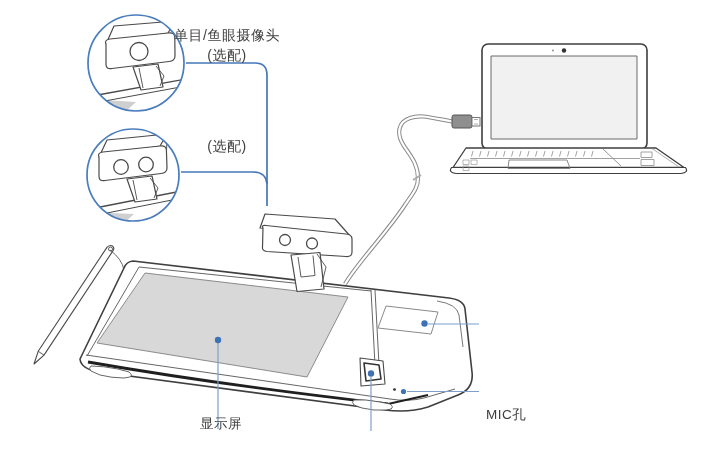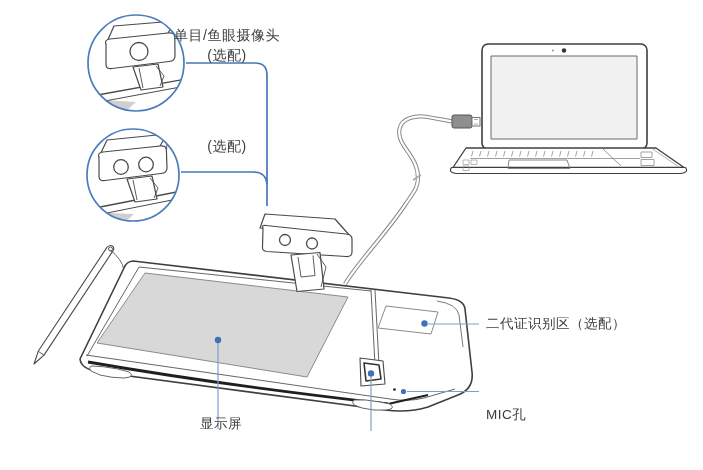--- a/index.html
+++ b/index.html
@@ -153,20 +153,19 @@
 
 <div class="callout-lbl" style="left:157px;top:25px;">
   <div>单目/鱼眼摄像头</div>
   <div>(选配)</div>
 </div>
 
 <div class="callout-lbl" style="left:157px;top:136px;">
   <div>(选配)</div>
 </div>
 
-<div class="lbl" style="left:486px;top:316px;">二代证识别区（选配）</div>
 
 <div class="lbl" style="left:486px;top:407px;">MIC孔</div>
 
 <div class="lbl" style="left:186px;top:416px;width:70px;text-align:center;">显示屏</div>
 
 
 </div>
 
 </body></html>

